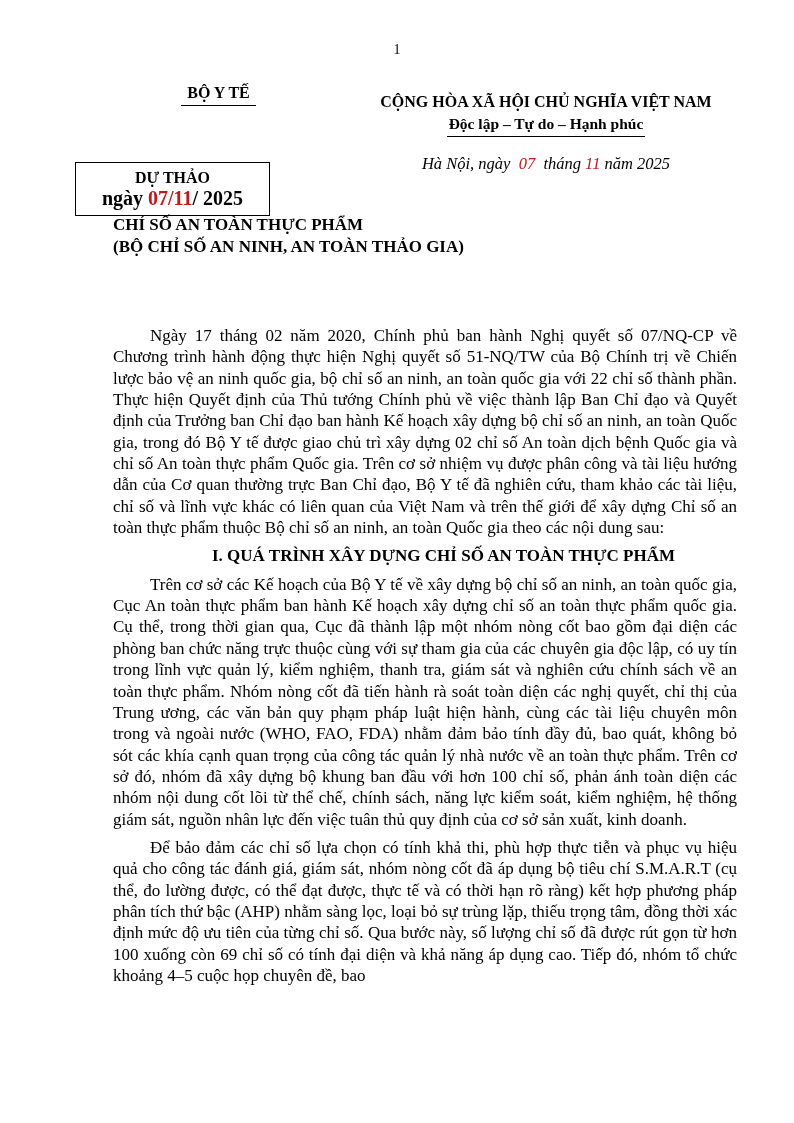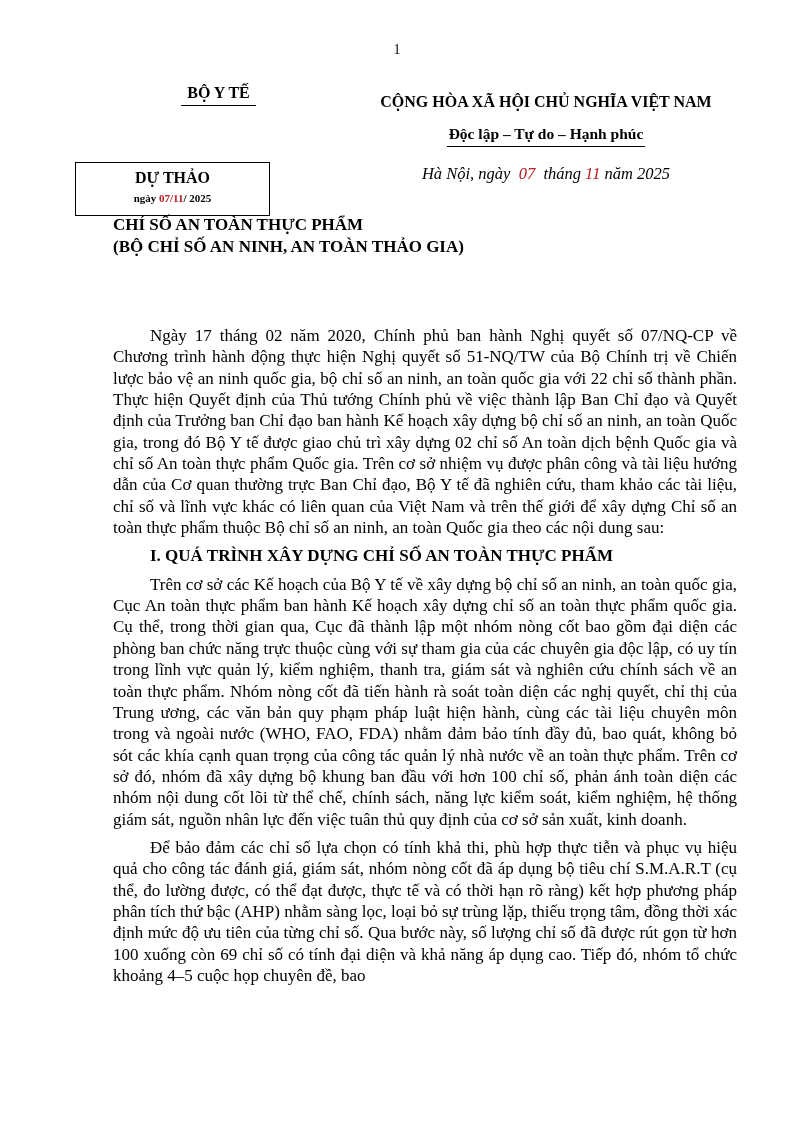--- a/index.html
+++ b/index.html
@@ -24,60 +24,60 @@
     display:inline-block;
     font-weight:bold;font-size:16px;
     border-bottom:1.5px solid #000;
     padding:0 6px 3px 6px;
   }
   .national-col{
     position:absolute;top:92px;left:352px;width:388px;
     text-align:center;
   }
   .nat-line1{font-weight:bold;font-size:16px;line-height:20px;}
-  .nat-line2-wrap{margin-top:12px;}
+  .nat-line2-wrap{margin-top:2px;}
   .nat-line2{
     display:inline-block;
     font-weight:bold;font-size:15.5px;line-height:19px;
     border-bottom:1.5px solid #000;
     padding:0 2px 3px 2px;
   }
   .dateline{
     margin-top:17px;
     font-style:italic;font-size:16.5px;
     white-space:pre;
   }
   .red{color:#b91c1c;}
   .draft-box{
     position:absolute;top:162px;left:75px;width:185px;
     border:1.5px solid #000;
     background:#fff;
     padding:5px 4px 7px 4px;
     text-align:center;
   }
   .draft-title{font-weight:bold;font-size:16px;line-height:20px;}
-  .draft-date{font-weight:bold;font-size:11px;line-height:20px;white-space:pre;}
+  .draft-date{font-weight:bold;font-size:20px;line-height:20px;white-space:pre;}
   .doc-title{
     position:absolute;top:214px;left:113px;width:624px;
     text-align:left;font-weight:bold;font-size:17px;line-height:21.5px;
   }
   .body-text{
     position:absolute;top:285px;left:113px;width:624px;
     font-size:17px;line-height:21.35px;
     text-align:justify;
     margin-top:40px;
   }
   .body-text p{
     margin:0 0 7px 0;
     text-indent:37px;
   }
   .section-heading{
     margin:9px 0 9px 0;
     font-size:17px;font-weight:bold;
-    text-align:left;text-indent:0;
+    text-align:center;text-indent:0;
   }
 </style>
 </head>
 <body>
 
 <div class="page">
 
   <div class="page-number">1</div>
 
   <div class="org-col">

